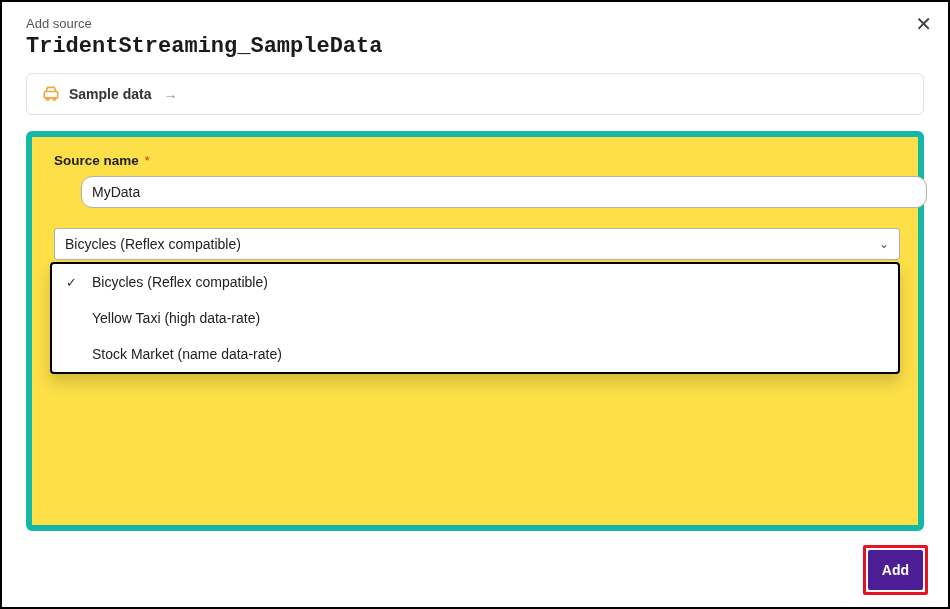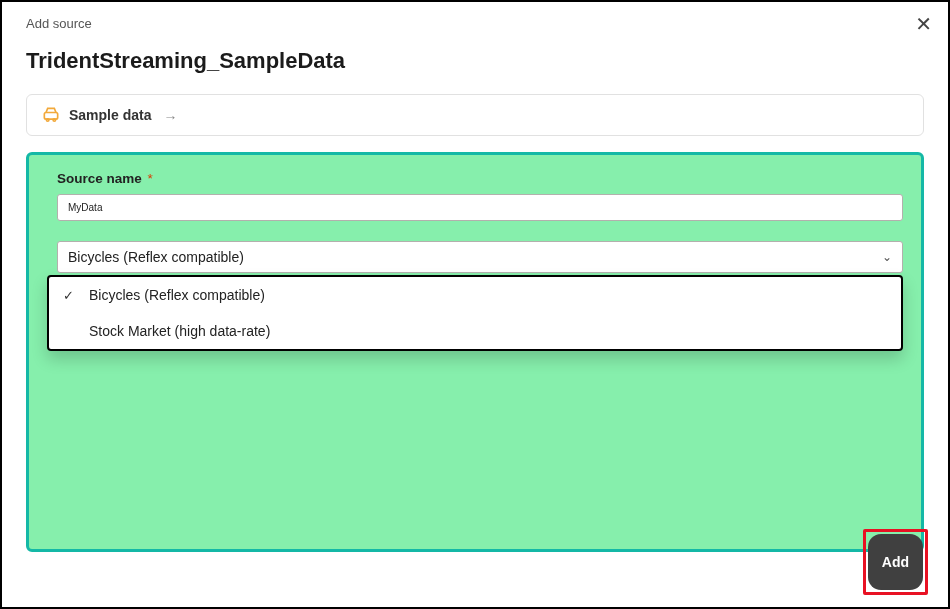--- a/index.html
+++ b/index.html
@@ -1,40 +1,40 @@
 <!DOCTYPE html>
 <html><head>
 <meta charset="utf-8">
 <style>
   * { box-sizing: border-box; margin: 0; padding: 0; font-family: "Segoe UI", -apple-system, BlinkMacSystemFont, sans-serif; }
   body { width: 950px; height: 609px; border: 2px solid #000; position: relative; background: #fff; overflow: hidden; }
   .container { padding: 14px 24px 20px 24px; height: 100%; position: relative; }
-  .small-title { font-size: 13px; color: #555; margin-bottom: 17px; }
-  .page-title { font-size: 22px; font-weight: 600; color: #1b1b1b; margin-bottom: 20px; }
+  .small-title { font-size: 13px; color: #555; margin-bottom: 3px; }
+  .page-title { font-size: 22px; font-weight: 600; color: #1b1b1b; margin-bottom: 14px; font-family: Liberation Mono, monospace; }
   .close-btn { position: absolute; top: 12px; right: 16px; font-size: 20px; color: #444; cursor: pointer; line-height: 1; }
   .breadcrumb {
     display: flex; align-items: center; gap: 12px;
     border: 1px solid #e1e1e1; border-radius: 6px; padding: 10px 14px;
     margin-bottom: 16px; background: #fff;
   }
   .bc-item { display: flex; align-items: center; gap: 8px; font-size: 14px; color: #333; }
   .bc-item.bold { font-weight: 600; }
   .bc-arrow { color: #888; font-size: 14px; }
   .icon-box {
     width: 20px; height: 20px; display: inline-flex; align-items: center; justify-content: center;
     border-radius: 3px; font-size: 12px;
   }
   .taxi-icon { color: #f2a93b; }
   .stream-icon { border: 1px solid #d0d0d0; color: #c2185b; background: #fafafa; }
-  .form-block { border: 3px solid #14b8a6; border-radius: 6px; padding: 16px 18px 60px 28px; background: #86efac; position: relative; min-height: 400px; }
+  .form-block { border: 6px solid #14b8a6; border-radius: 6px; padding: 16px 18px 60px 22px; background: #fde047; position: relative; min-height: 400px; }
   .field-label { font-size: 13.5px; font-weight: 600; color: #222; margin-bottom: 8px; display: block; }
   .req { color: #d83b01; font-weight: 400; margin-left: 2px; }
   .text-input {
-    width: 100%; padding: 7px 10px; font-size: 10px; color: #222;
-    border: 1px solid #b3b0ad; border-radius: 3px; margin-bottom: 20px;
+    width: 100%; padding: 7px 10px; font-size: 14px; color: #222;
+    border: 1px solid #b3b0ad; border-radius: 11px; margin-bottom: 20px; margin-left: 27px;
   }
   .select-box {
     width: 100%; padding: 7px 10px; font-size: 14px; color: #222;
     border: 1px solid #b3b0ad; border-radius: 3px; background: #fff;
     display: flex; align-items: center; justify-content: space-between; cursor: pointer;
   }
   .chevron { color: #555; font-size: 12px; }
   .dropdown {
     position: absolute; left: 18px; right: 18px; margin-top: 2px;
     border: 2px solid #000; border-radius: 4px; background: #fff;
@@ -47,22 +47,22 @@
   .dd-check {
     position: absolute; left: 14px; top: 50%; transform: translateY(-50%); color: #333; font-size: 13px;
   }
   .footer {
     position: absolute; bottom: 12px; right: 20px;
   }
   .add-btn-wrap {
     border: 3px solid #e81123; padding: 2px; display: inline-block; border-radius: 2px;
   }
   .add-btn {
-    background: #404040; color: #fff; font-size: 14px; font-weight: 600;
-    padding: 20px 14px; border: none; border-radius: 13px; cursor: pointer;
+    background: #4c1d95; color: #fff; font-size: 14px; font-weight: 600;
+    padding: 12px 14px; border: none; border-radius: 2px; cursor: pointer;
   }
 </style>
 </head>
 <body>
 
 <div class="container">
   <div class="small-title">Add source</div>
   <div class="close-btn">✕</div>
   <div class="page-title">TridentStreaming_SampleData</div>
 
@@ -91,21 +91,24 @@
       <span>Bicycles (Reflex compatible)</span>
       <span class="chevron">⌄</span>
     </div>
 
     <div class="dropdown">
       <div class="dd-option">
         <span class="dd-check">✓</span>
         <span>Bicycles (Reflex compatible)</span>
       </div>
       <div class="dd-option">
-        <span>Stock Market (high data-rate)</span>
+        <span>Yellow Taxi (high data-rate)</span>
+      </div>
+      <div class="dd-option">
+        <span>Stock Market (name data-rate)</span>
       </div>
     </div>
   </div>
 
   <div class="footer">
     <span class="add-btn-wrap">
       <button class="add-btn">Add</button>
     </span>
   </div>
 </div>

